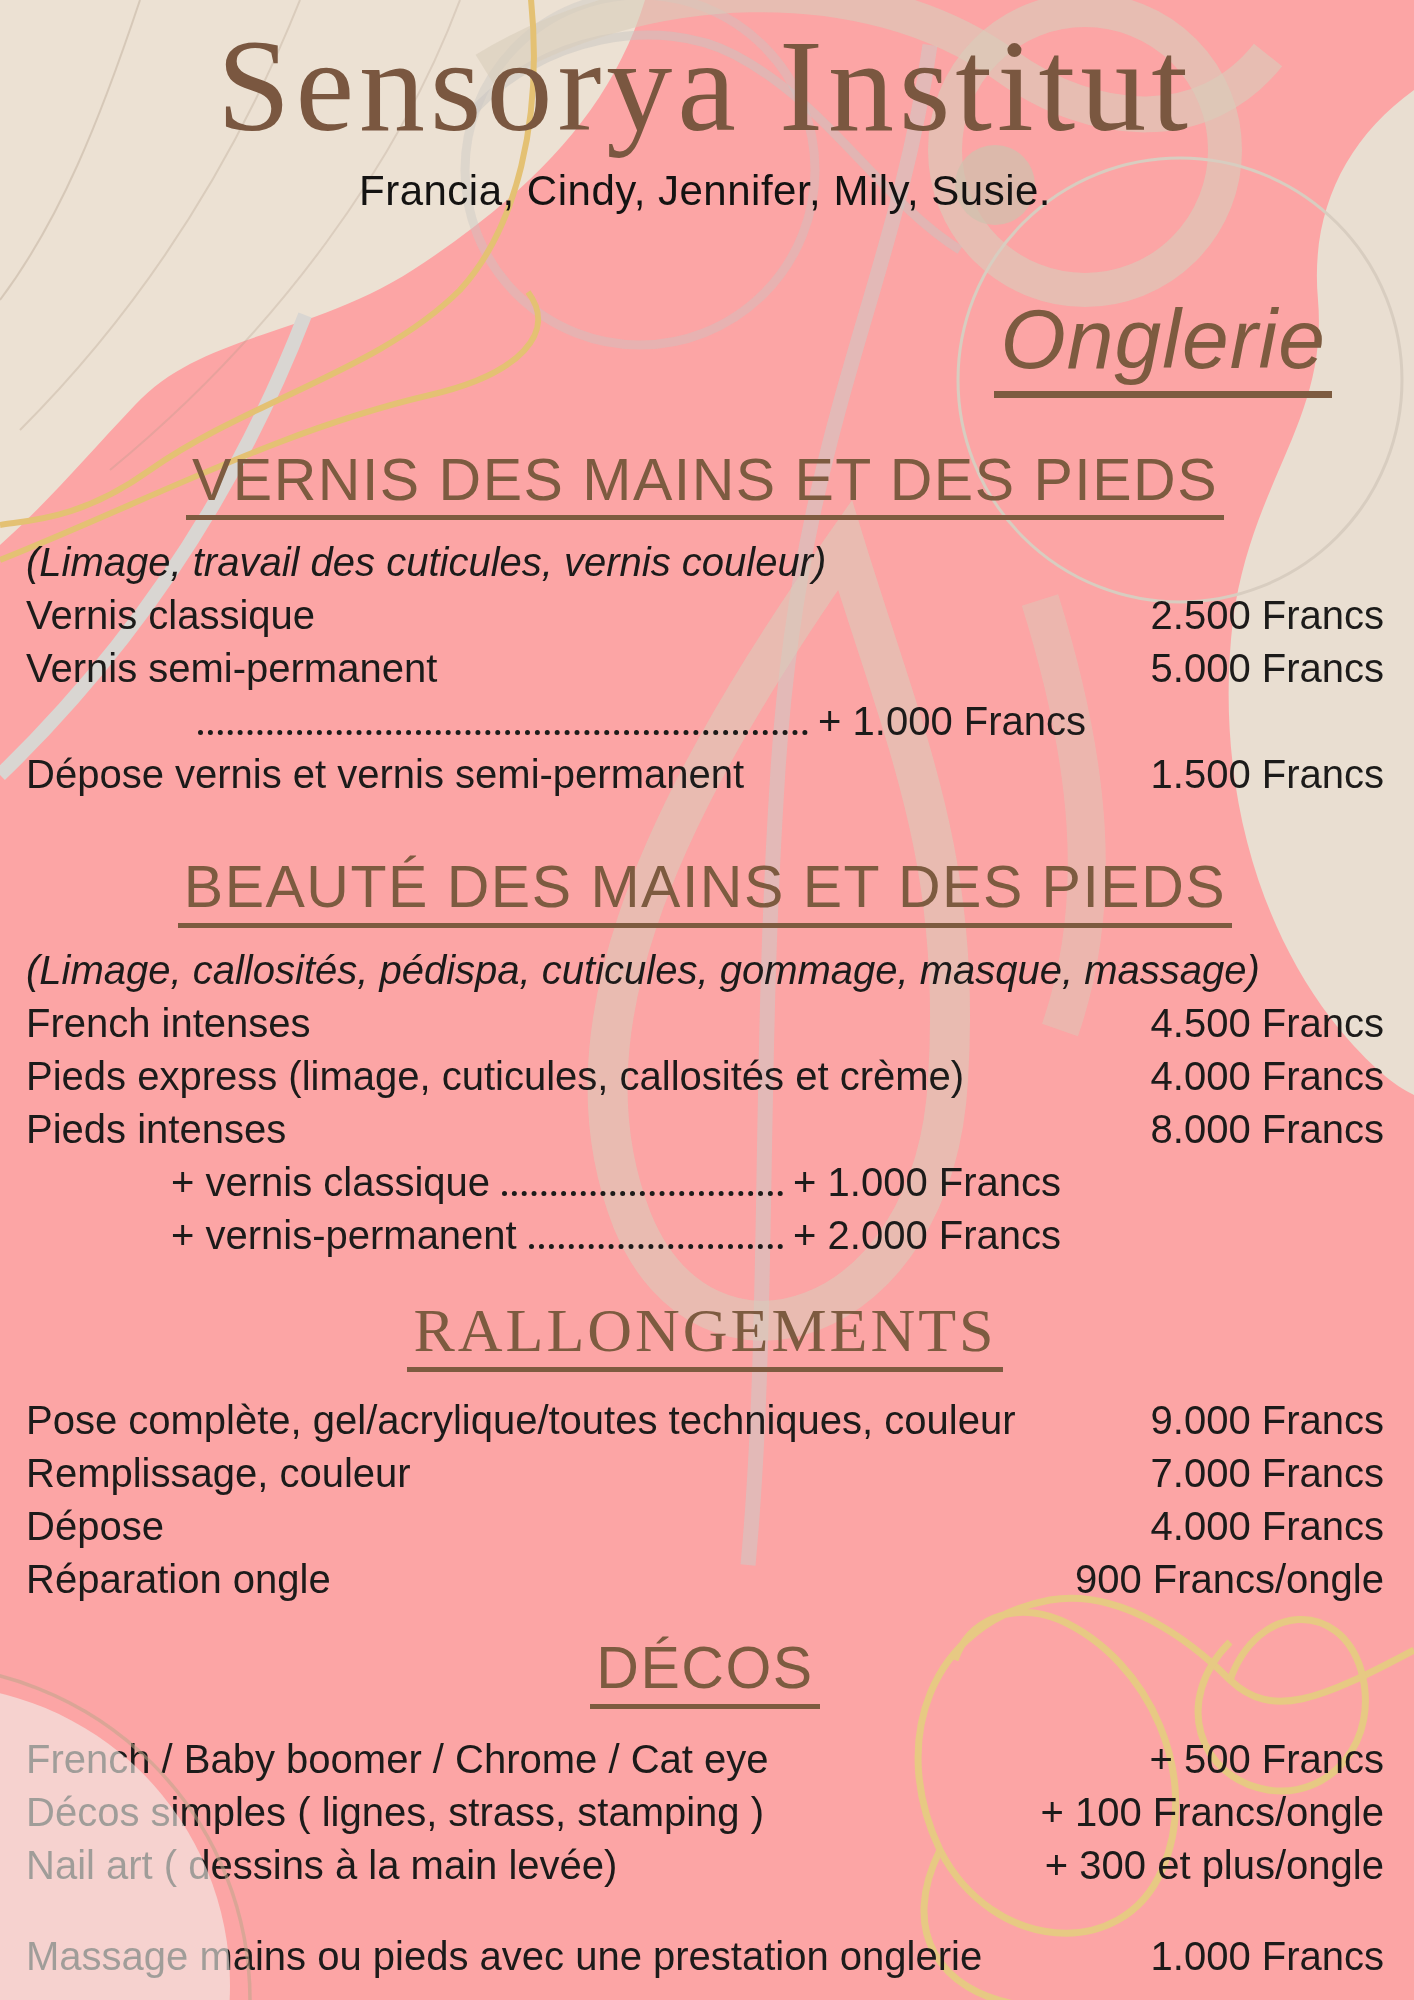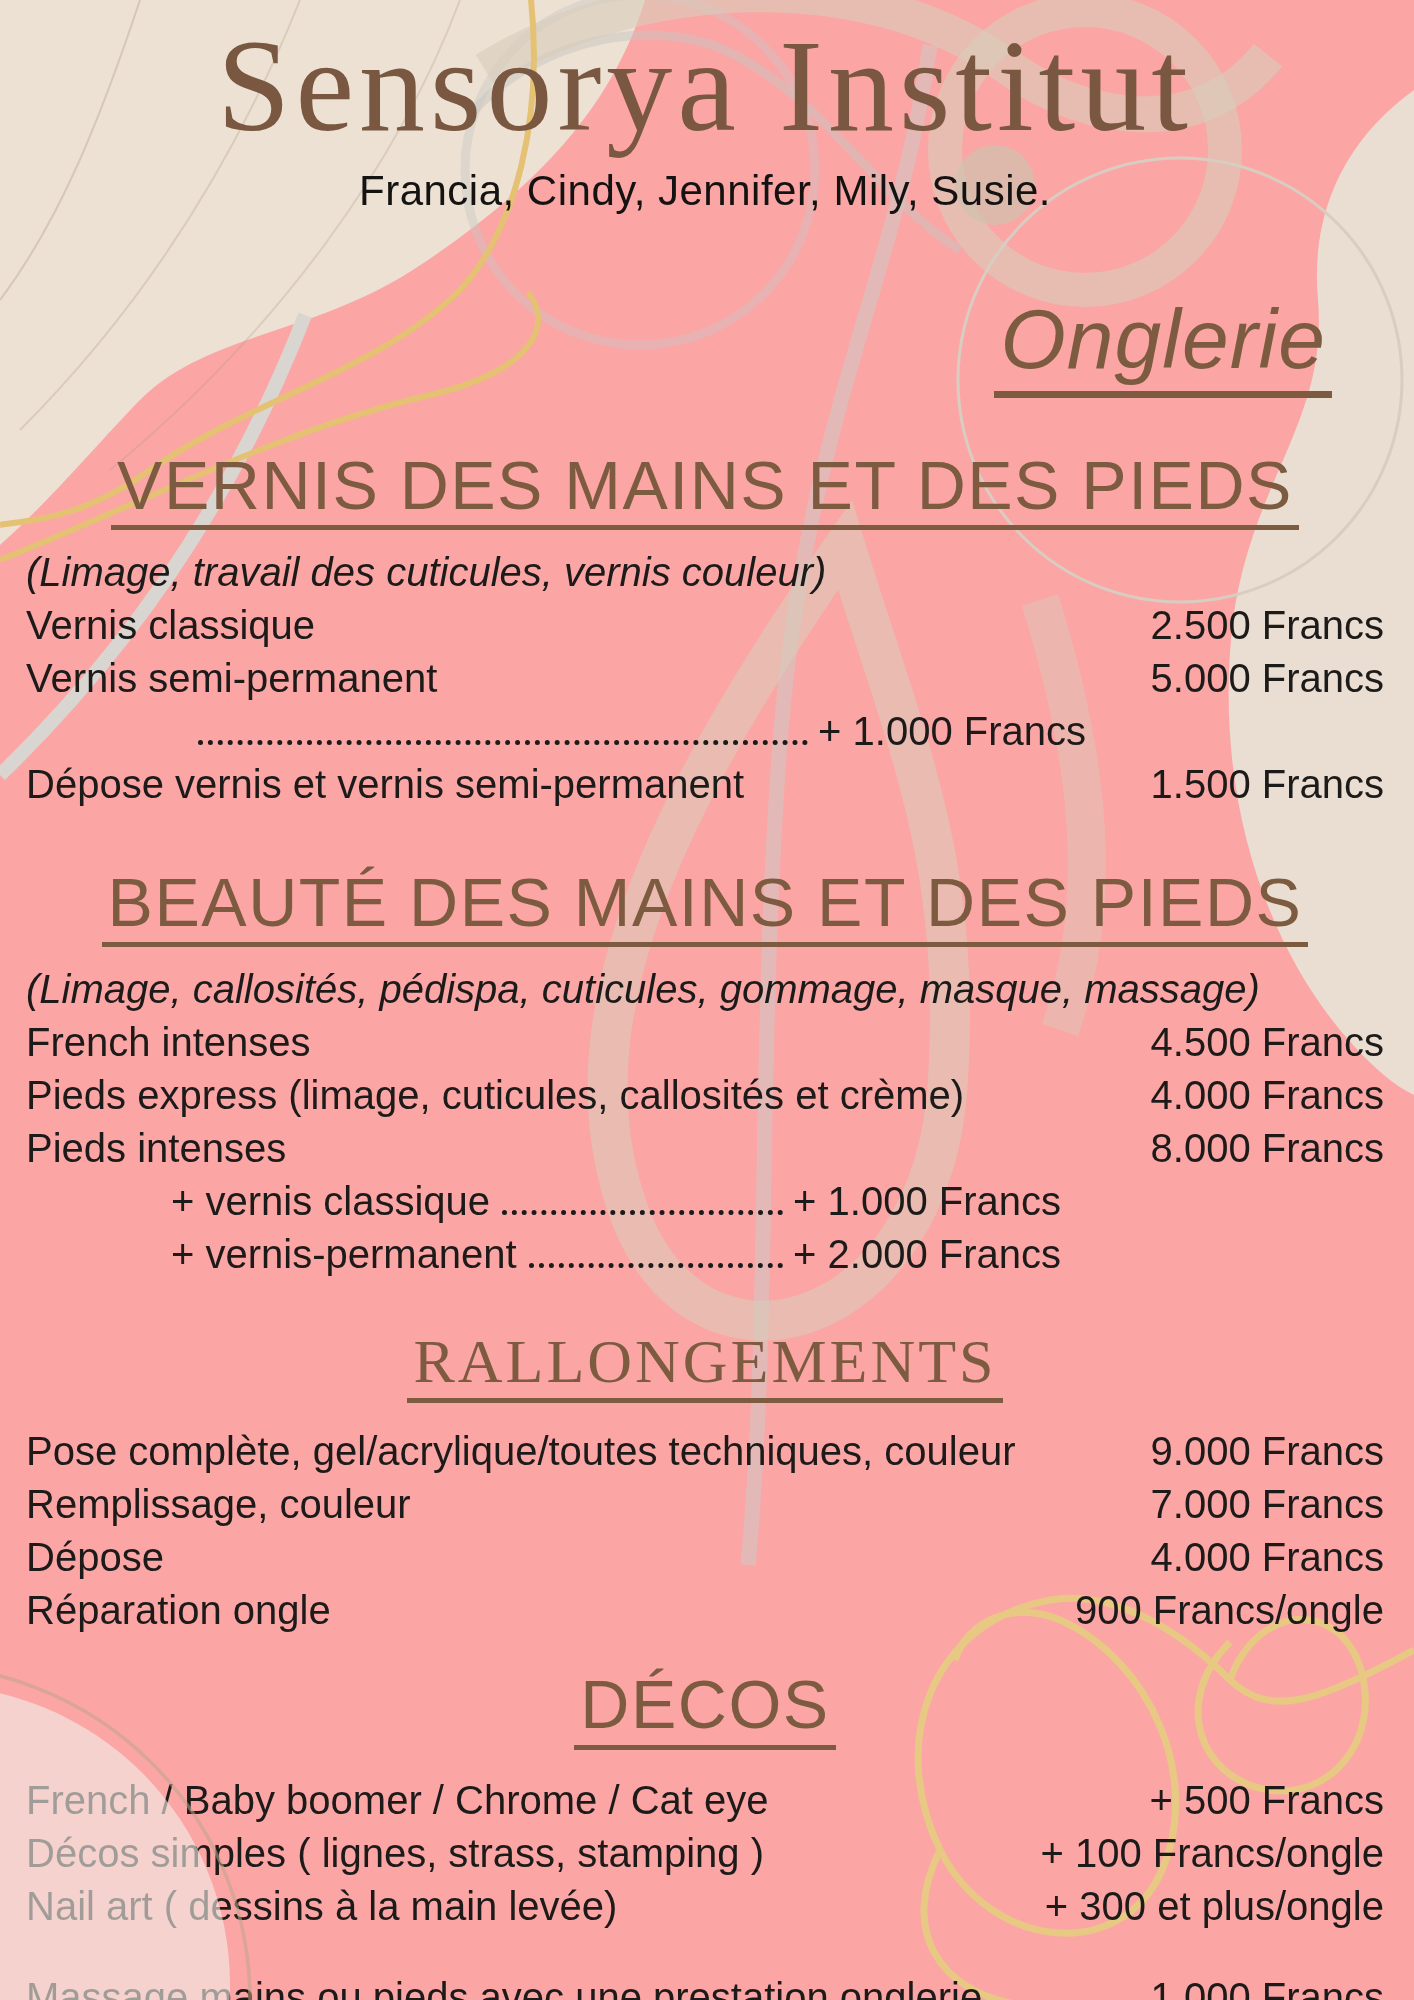--- a/index.html
+++ b/index.html
@@ -16,25 +16,25 @@
     font-size:132px; line-height:1.12; letter-spacing:5px; color:#7a5740;
   }
   .subtitle{ margin-top:4px; text-align:center; font-size:42px; line-height:1.3; color:#141312; letter-spacing:.5px;}
   .category-wrap{ margin-top:74px; text-align:right; padding-right:52px;}
   .category{
     display:inline-block; font-style:italic; font-size:84px; line-height:1.12;
     color:#7d5b40; border-bottom:7px solid #7d5b40; padding:0 6px 4px 6px; letter-spacing:1px;
   }
   .sec-head-wrap{ text-align:center;}
   .sec-head{
-    display:inline-block; font-size:68px; line-height:1.05; letter-spacing:1.5px;
+    display:inline-block; font-size:59px; line-height:1.05; letter-spacing:1.5px;
     color:#7d5b40; border-bottom:5px solid #7d5b40; padding:0 6px 4px 6px; white-space:nowrap;
   }
   .sec-head.serif{ font-family:"Liberation Serif", serif; font-size:62px; letter-spacing:3px;}
-  .mt-sec1{margin-top:52px;} .mt-sec2{margin-top:56px;} .mt-sec3{margin-top:48px;} .mt-sec4{margin-top:32px;}
+  .mt-sec1{margin-top:52px;} .mt-sec2{margin-top:56px;} .mt-sec3{margin-top:36px;} .mt-sec4{margin-top:32px;}
   .note{ margin-top:16px; font-size:40px; height:53px; line-height:53px; white-space:nowrap;font-style:italic;}
   .rows{margin-top:0;} .rows.mt22{margin-top:22px;} .rows.mt24{margin-top:24px;}
   .row{ display:flex; justify-content:space-between; align-items:baseline; height:53px; line-height:53px; font-size:40px; white-space:nowrap;}
   .row .lbl{flex:0 1 auto;text-align:center;}
   .row .prc{flex:0 0 auto; padding-left:20px;}
   .row.indent{ justify-content:flex-start; }
   .row.ind1{ margin-left:160px; width:900px;}
   .row.ind2{ margin-left:145px; width:890px;}
   .dots{ flex:1 1 auto; border-bottom:5px dotted #1c1b1a; margin:0 10px 12px 12px; min-width:60px;}
   .row.indent .prc{padding-left:0;}

